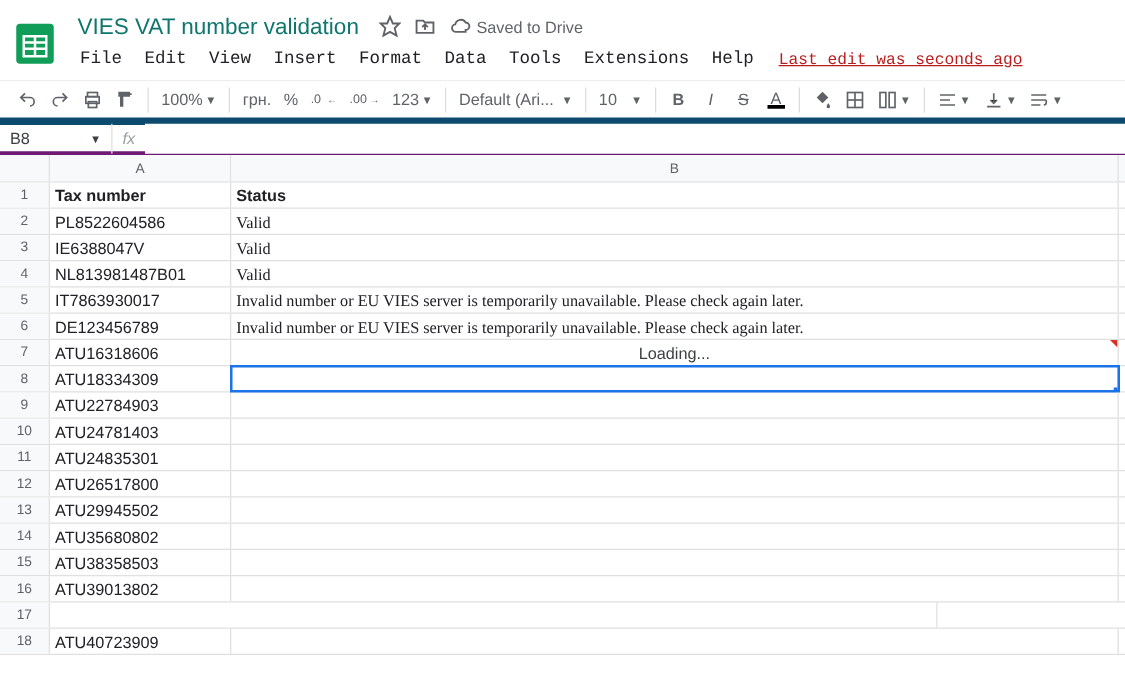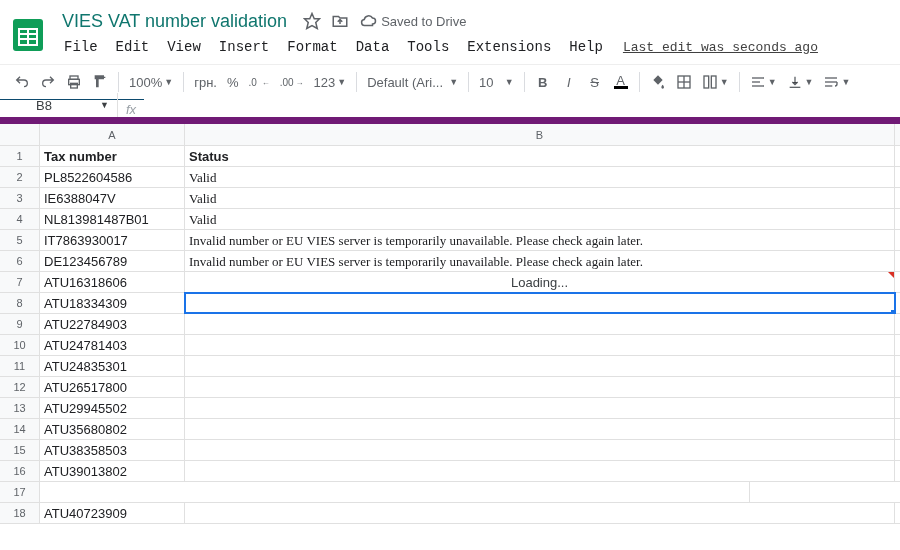--- a/index.html
+++ b/index.html
@@ -7,28 +7,28 @@
 .header { height: 64px; display: flex; align-items: center; padding: 6px 8px 0 8px; }
 .logo { width: 40px; height: 40px; display: flex; align-items: center; justify-content: center; margin-right: 8px; }
 .logo svg { width: 36px; height: 36px; }
 .title-area { flex: 1; display: flex; flex-direction: column; }
 .title-row { display: flex; align-items: center; gap: 10px; height: 24px; }
 .doc-title { font-size: 18px; color: #0f766e; padding: 2px 6px; }
 .title-icon { color: #5f6368; display: flex; align-items: center; cursor: pointer; }
 .saved { font-size: 13px; color: #5f6368; display: flex; align-items: center; gap: 4px; }
 .menu-row { display: flex; align-items: center; gap: 2px; height: 28px; font-family: Liberation Mono, monospace; }
 .menu-item { padding: 4px 8px; font-size: 14px; color: #202124; cursor: pointer; border-radius: 4px; }
-.last-edit { margin-left: 10px; color: #404040; font-size: 13px; text-decoration: underline; cursor: pointer; }
-.toolbar { height: 36px; border-top: 1px solid #eee; border-bottom: 1px solid #0c4a6e; display: flex; align-items: center; padding: 0 10px; gap: 2px; color: #5f6368; font-size: 13px; }
+.last-edit { margin-left: 10px; color: #b91c1c; font-size: 13px; text-decoration: underline; cursor: pointer; }
+.toolbar { height: 36px; border-top: 1px solid #eee; border-bottom: 6px solid #0c4a6e; display: flex; align-items: center; padding: 0 10px; gap: 2px; color: #5f6368; font-size: 13px; }
 .tb-btn { width: 24px; height: 24px; display: flex; align-items: center; justify-content: center; cursor: pointer; border-radius: 3px; }
 .tb-sep { width: 1px; height: 20px; background: #dadce0; margin: 0 4px; }
 .tb-text { padding: 0 4px; cursor: pointer; display: flex; align-items: center; gap: 2px; }
 .caret { font-size: 9px; }
 .font-name { width: 80px; overflow: hidden; white-space: nowrap; text-overflow: ellipsis; }
-.namebox-row { height: 24px; border-bottom: 7px solid #701a75; display: flex; align-items: flex-end; padding-left: 28px; }
+.namebox-row { height: 24px; border-bottom: 3px solid #701a75; display: flex; align-items: center; }
 .namebox { width: 90px; height: 24px; display: flex; align-items: center; padding: 0 8px; font-size: 13px; color: #3c4043; border-right: 1px solid #e0e0e0; justify-content: space-between; }
 .fx-label { font-style: italic; color: #9aa0a6; padding: 0 8px; font-size: 13px; }
 .fx-input { flex: 1; height: 24px; border: none; outline: none; font-size: 13px; padding: 0 4px; }
 .grid { display: flex; flex-direction: column; }
 .col-headers { display: flex; height: 22px; background: #f8f9fa; border-bottom: 1px solid #e0e0e0; }
 .corner { width: 40px; border-right: 1px solid #e0e0e0; background: #f8f9fa; }
 .col-h { text-align: center; font-size: 11px; color: #5f6368; line-height: 22px; border-right: 1px solid #e0e0e0; background: #f8f9fa; }
 .col-a { width: 145px; }
 .col-b { width: 710px; }
 .row { display: flex; height: 21px; border-bottom: 1px solid #e0e0e0; }

